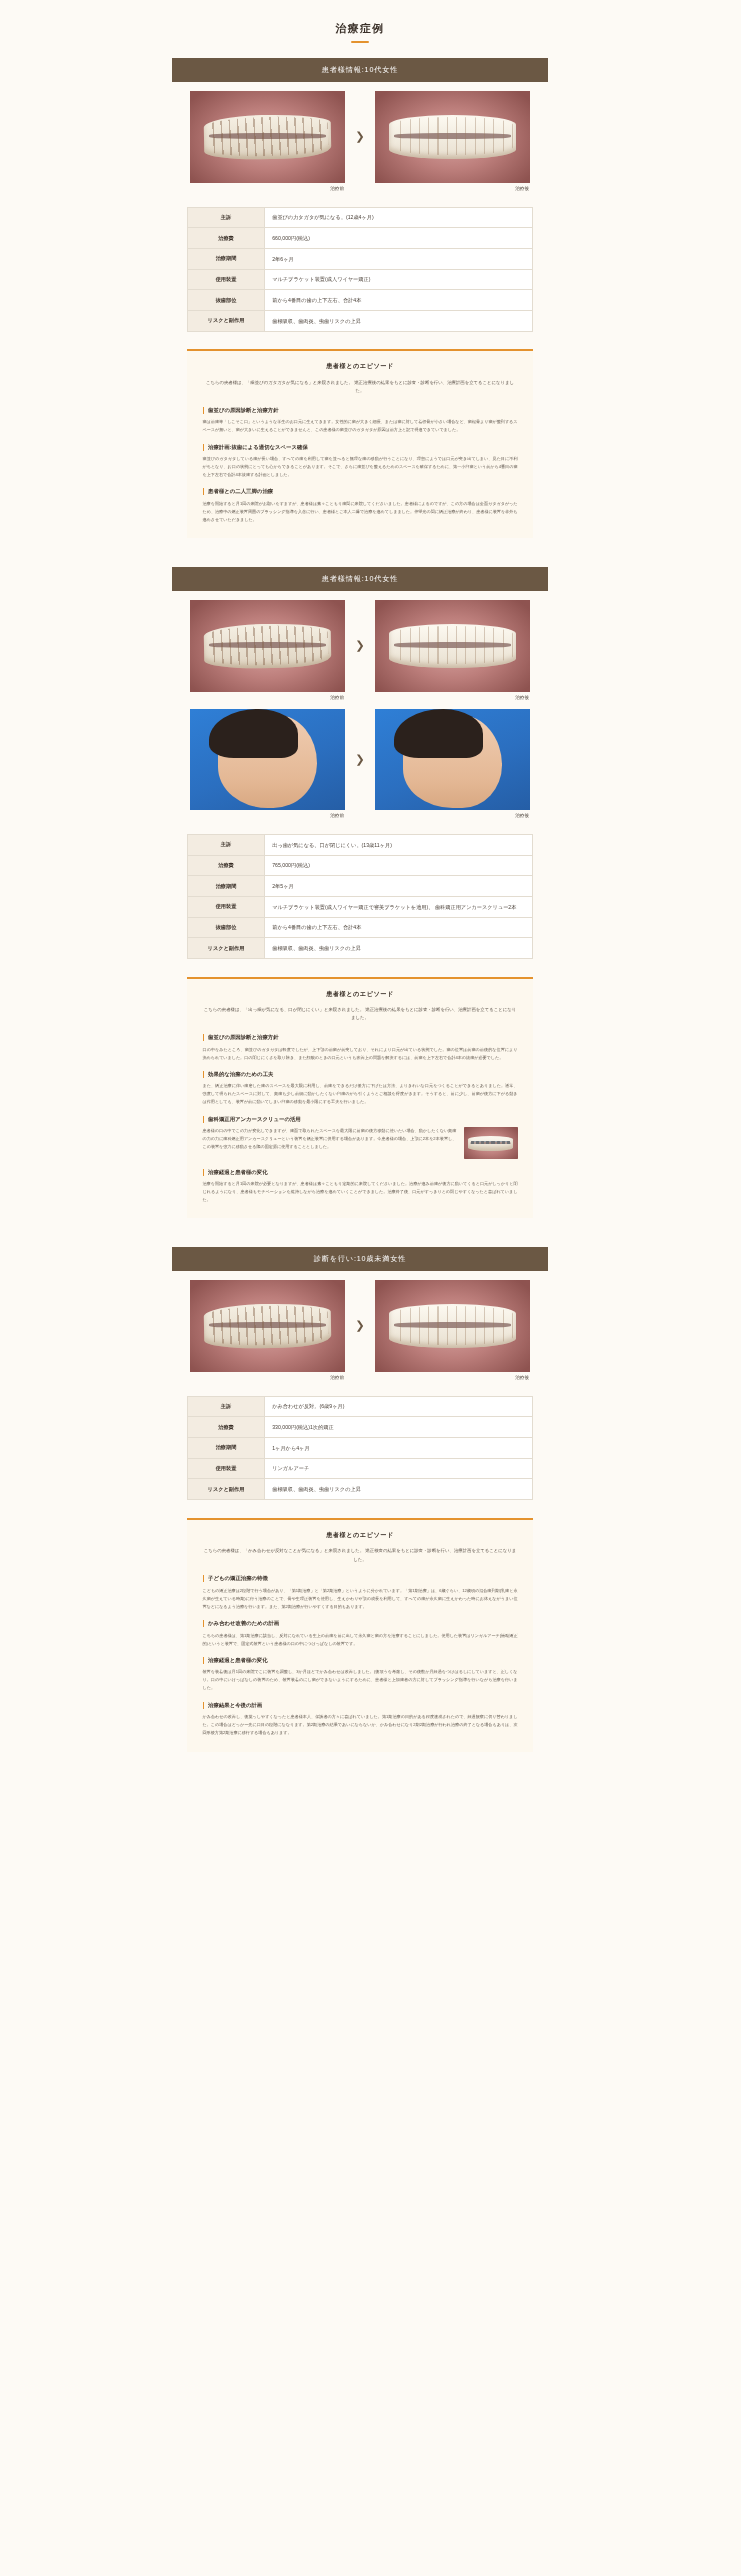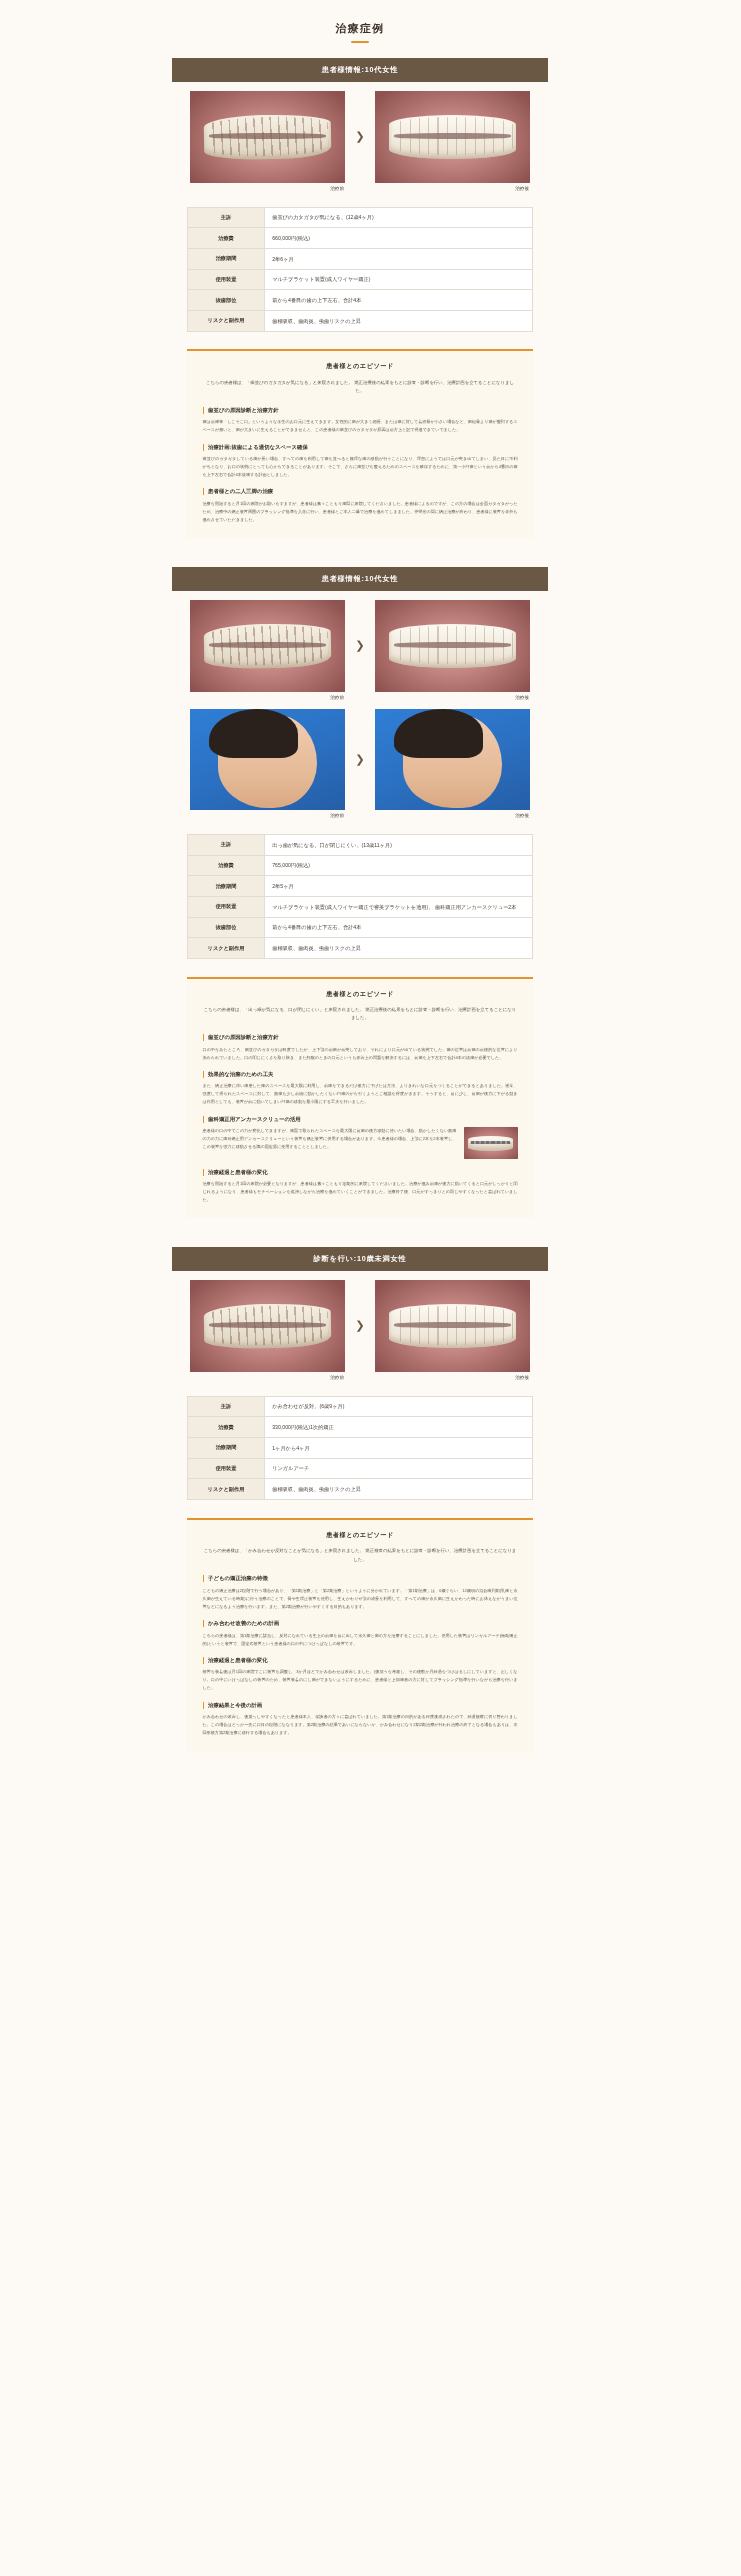--- a/index.html
+++ b/index.html
@@ -27,21 +27,21 @@
   }
 
   
   .case { width: 376px; margin: 0 auto 29px; }
 
   .case-header {
     background: #6b5844;
     color: #fff;
     text-align: center;
     font-size: 7.2px;
-    font-weight: bold;
+    font-weight: normal;
     letter-spacing: 0.8px;
     padding: 6.7px 0;
   }
 
   
   .photo-row {
     display: flex;
     align-items: flex-start;
     justify-content: center;
     gap: 0;

